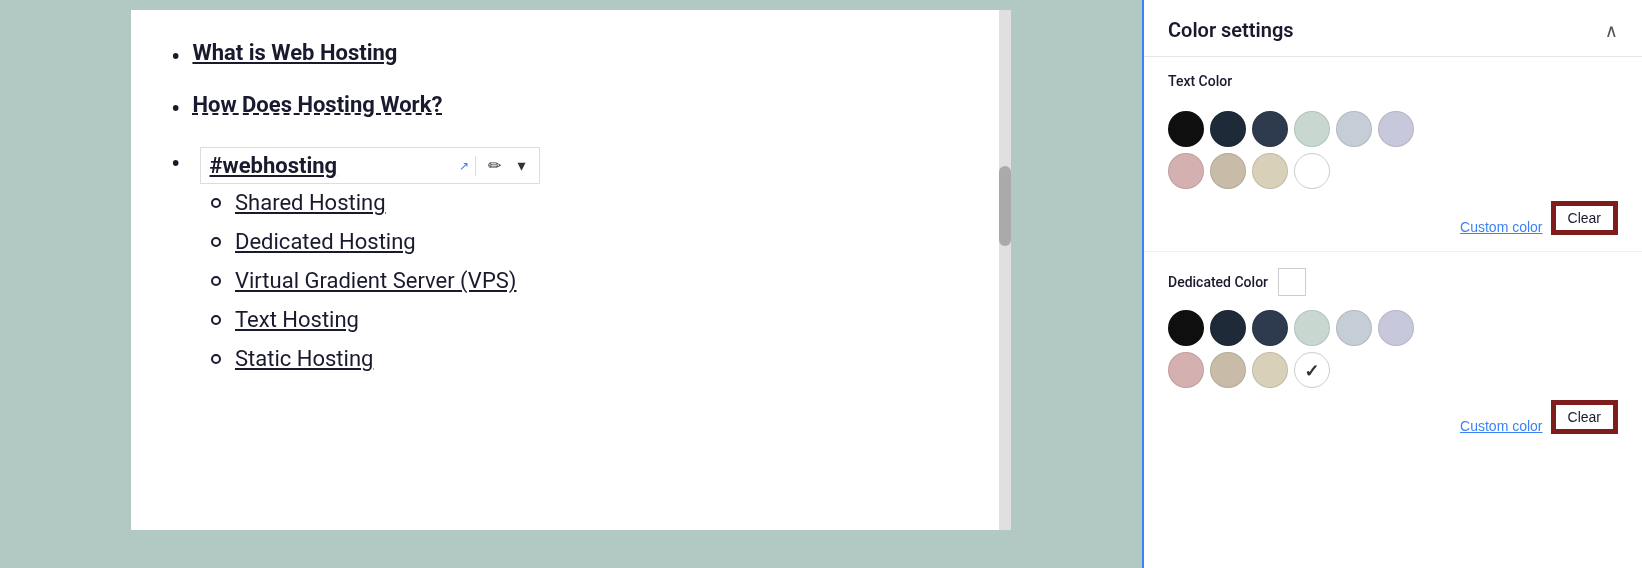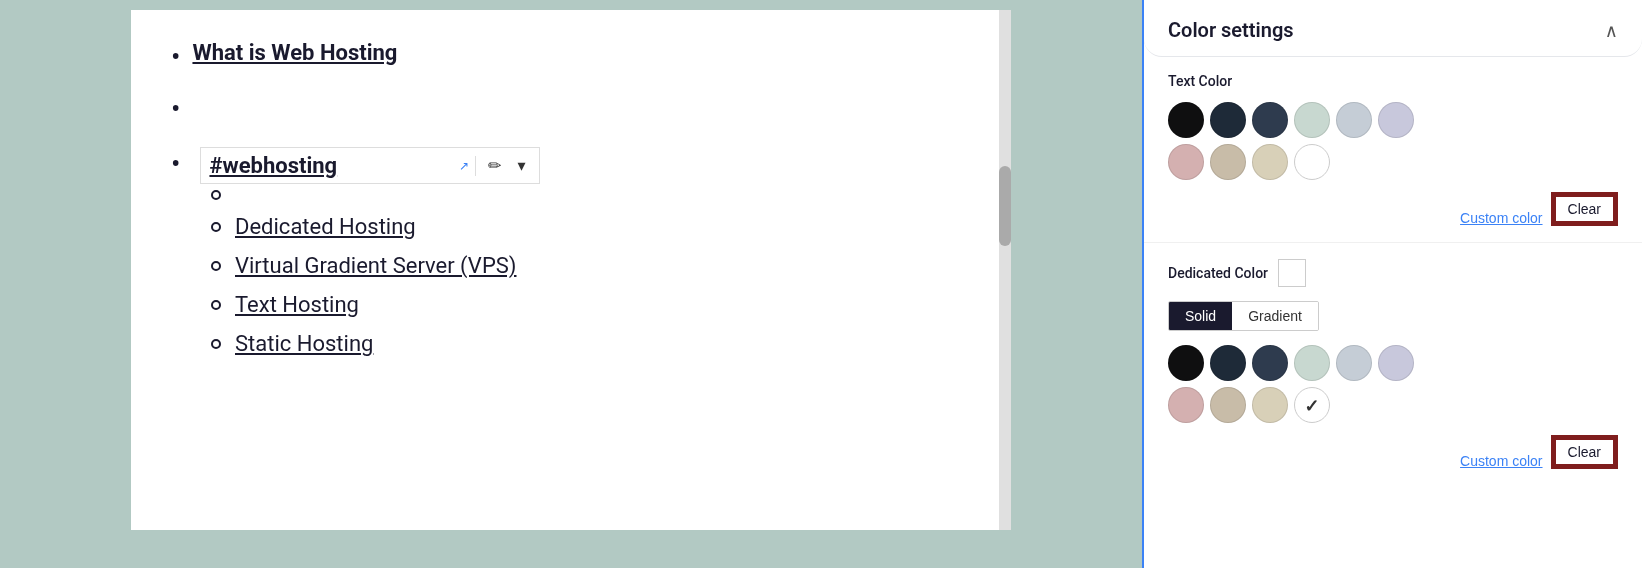--- a/index.html
+++ b/index.html
@@ -166,21 +166,20 @@
       height: 568px;
       overflow-y: auto;
     }
 
     .sidebar-header {
       display: flex;
       align-items: center;
       justify-content: space-between;
       padding: 18px 24px 14px;
       border-bottom: 1px solid #e5e7eb;
-      border-radius: 18px;
     }
 
     .sidebar-title {
       font-size: 20px;
       font-weight: 600;
       color: #1a1a2e;
     }
 
     .chevron-up {
       font-size: 18px;
@@ -191,21 +190,21 @@
     
     .color-section {
       padding: 16px 24px;
       border-bottom: 1px solid #f0f0f0;
     }
 
     .color-section-label {
       font-size: 14px;
       font-weight: 500;
       color: #1a1a2e;
-      margin-bottom: 13px;
+      margin-bottom: 22px;
     }
 
     .color-swatches {
       display: grid;
       grid-template-columns: repeat(6, 36px);
       gap: 6px;
       margin-bottom: 12px;
     }
 
     .color-swatch {
@@ -309,38 +308,40 @@
   <div class="editor-block">
     <ul class="main-list">
 
       <li>
         <span class="bullet-dot">•</span>
         <a href="#">What is Web Hosting</a>
       </li>
 
       <li>
         <span class="bullet-dot">•</span>
+        <a href="#" class="dashed-underline">How Does Hosting Work?</a>
       </li>
 
       <li style="flex-direction: column; align-items: flex-start;">
         <div style="display: flex; align-items: center; gap: 8px;">
           <span class="bullet-dot">•</span>
 
           <div class="link-toolbar">
             <a href="#" class="link-href">#webhosting</a>
             <span class="link-href-ext">↗</span>
             <div class="toolbar-divider"></div>
             <button class="toolbar-icon-btn">✏</button>
             <button class="toolbar-icon-btn">▾</button>
           </div>
         </div>
 
         <ul class="sub-list">
           <li>
             <span class="circle-bullet"></span>
+            <a href="#">Shared Hosting</a>
           </li>
           <li>
             <span class="circle-bullet"></span>
             <a href="#">Dedicated Hosting</a>
           </li>
           <li>
             <span class="circle-bullet"></span>
             <a href="#">Virtual Gradient Server (VPS)</a>
           </li>
           <li>
@@ -387,24 +388,20 @@
       <button class="clear-btn">Clear</button>
     </div>
   </div>
 
   <div class="bg-color-section">
     <div class="bg-header-row">
       <span class="color-section-label" style="margin-bottom:0;">Dedicated Color</span>
       <div class="bg-color-preview"></div>
     </div>
 
-    <div class="toggle-group">
-      <button class="toggle-btn active">Solid</button>
-      <button class="toggle-btn">Gradient</button>
-    </div>
 
     <div class="color-swatches" id="bg-swatches">
         <div class="color-swatch" style="background: rgb(15, 15, 16);"></div>
         <div class="color-swatch" style="background: rgb(30, 42, 56);"></div>
         <div class="color-swatch" style="background: rgb(46, 59, 78);"></div>
         <div class="color-swatch" style="background: rgb(200, 216, 208);"></div>
         <div class="color-swatch" style="background: rgb(197, 205, 214);"></div>
         <div class="color-swatch" style="background: rgb(200, 200, 220);"></div>
         <div class="color-swatch" style="background: rgb(212, 176, 176);"></div>
         <div class="color-swatch" style="background: rgb(200, 188, 168);"></div>

